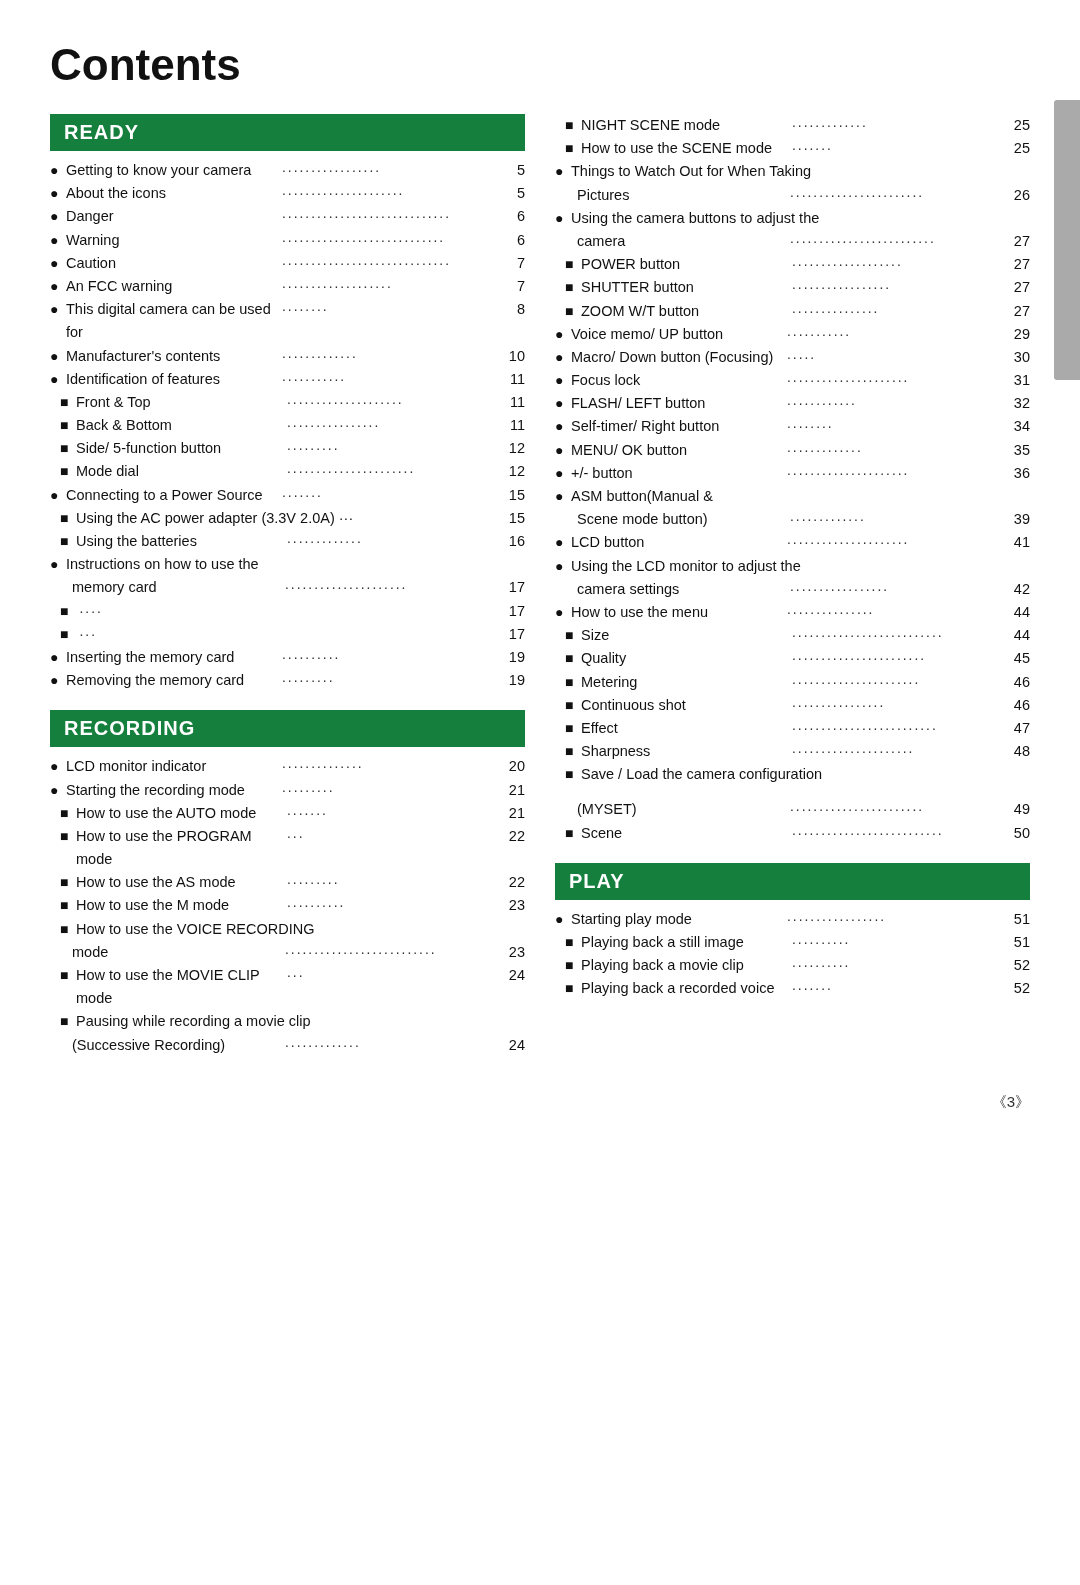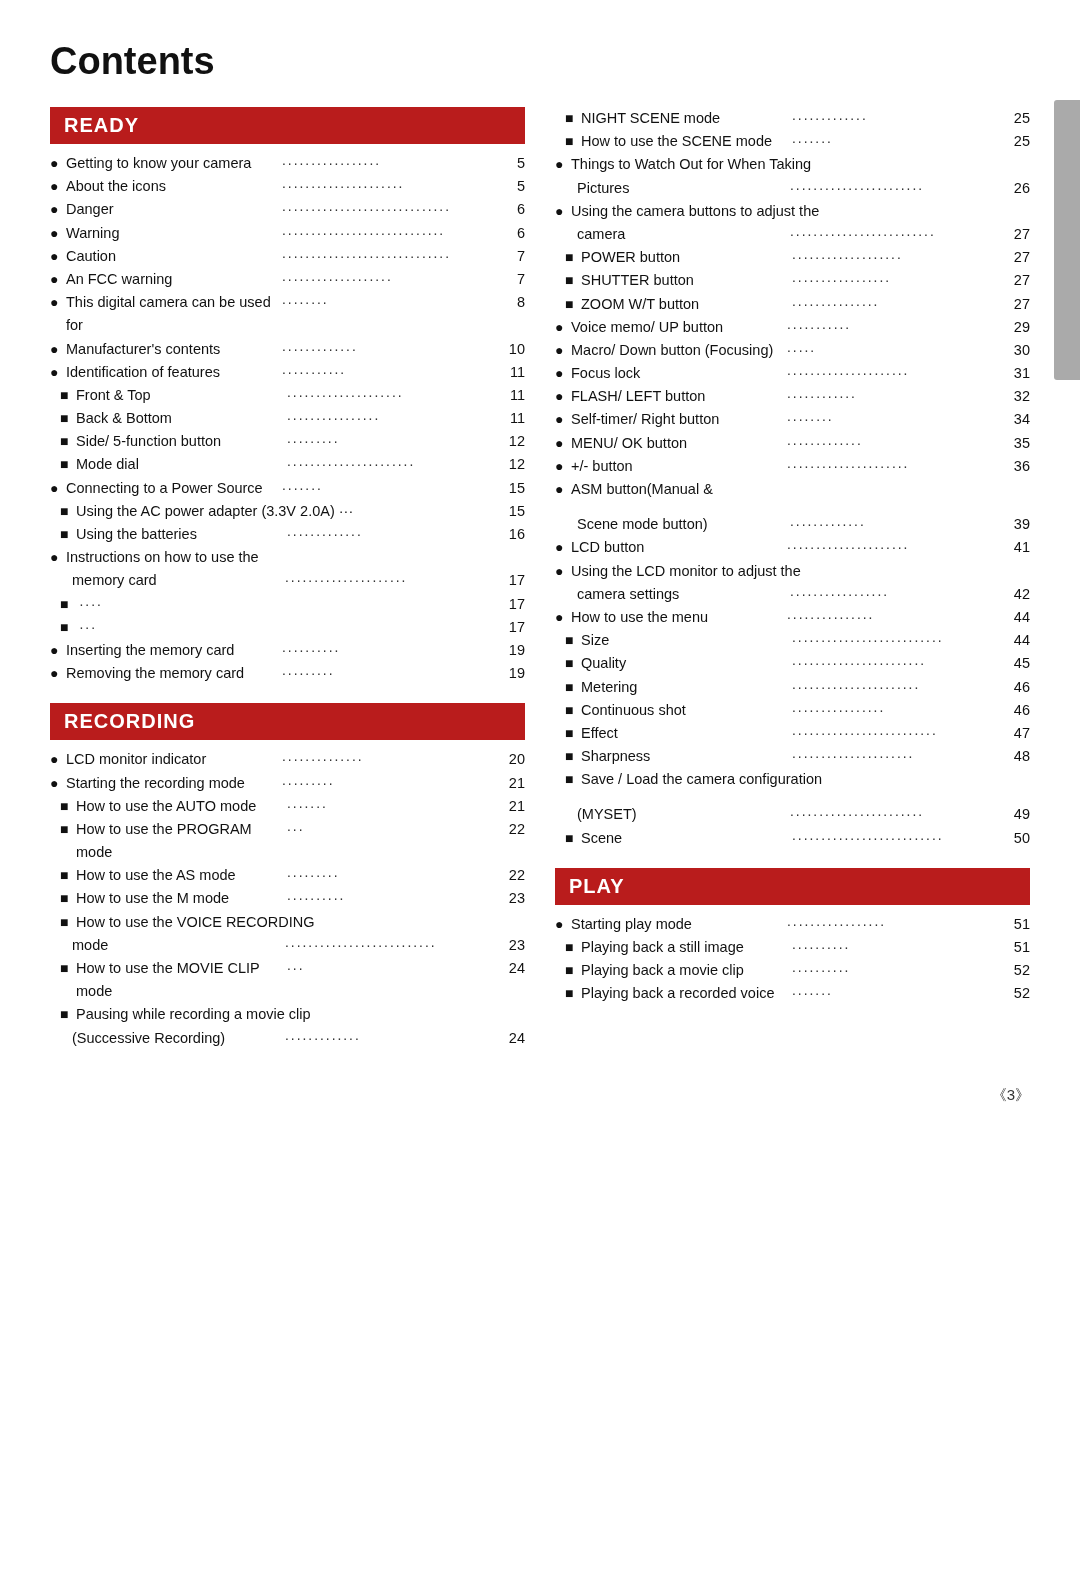--- a/index.html
+++ b/index.html
@@ -6,34 +6,34 @@
     body {
       font-family: Arial, Helvetica, sans-serif;
       background: #fff;
       width: 1080px;
       min-height: 1585px;
       padding: 40px 50px 40px 50px;
       color: #111;
       font-size: 15px;
     }
     h1.contents-title {
-      font-size: 38px;
+      font-size: 44px;
       font-weight: 900;
       margin-bottom: 24px;
       letter-spacing: 0px;
     }
     .two-col {
       display: flex;
       gap: 30px;
     }
     .col {
       flex: 1;
     }
     .section-header {
-      background: #b91c1c;
+      background: #15803d;
       color: #fff;
       font-size: 20px;
       font-weight: 900;
       padding: 7px 14px 7px 14px;
       margin-bottom: 8px;
       letter-spacing: 1px;
     }
     .toc-list {
       list-style: none;
       margin-bottom: 0;
@@ -380,21 +380,21 @@
         <li>
             <span class="bullet bullet-circle">●</span>
             <span class="item-text">+/- button</span>
             <span class="dots">·····················</span>
             <span class="page-num">36</span>
           </li>
         <li>
             <span class="bullet bullet-circle">●</span>
             <span class="item-text">ASM button(Manual &amp;</span>
           </li>
-        <li style="padding-left:22px;margin-top:12px;">
+        <li style="padding-left:22px;">
             <span class="item-text">Scene mode button)</span>
             <span class="dots">·············</span>
             <span class="page-num">39</span>
           </li>
         <li>
             <span class="bullet bullet-circle">●</span>
             <span class="item-text">LCD button</span>
             <span class="dots">·····················</span>
             <span class="page-num">41</span>
           </li>

